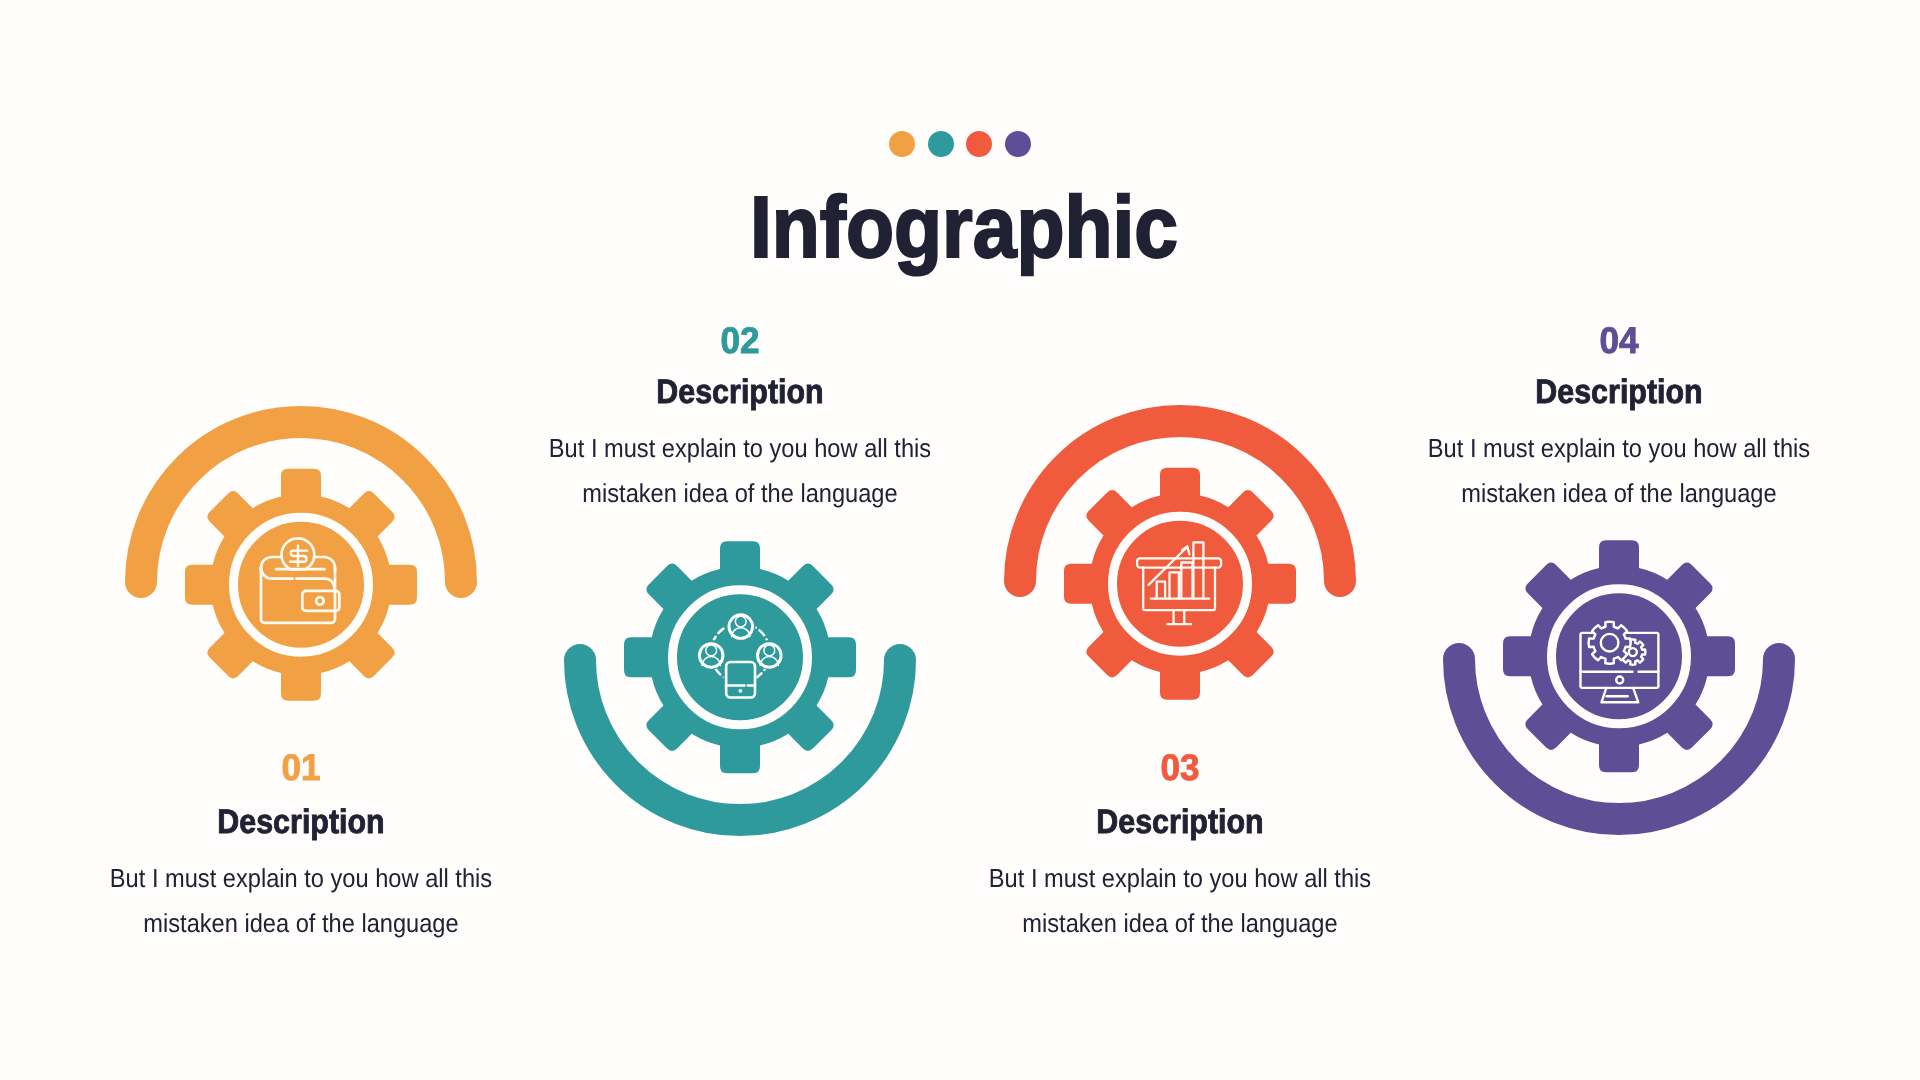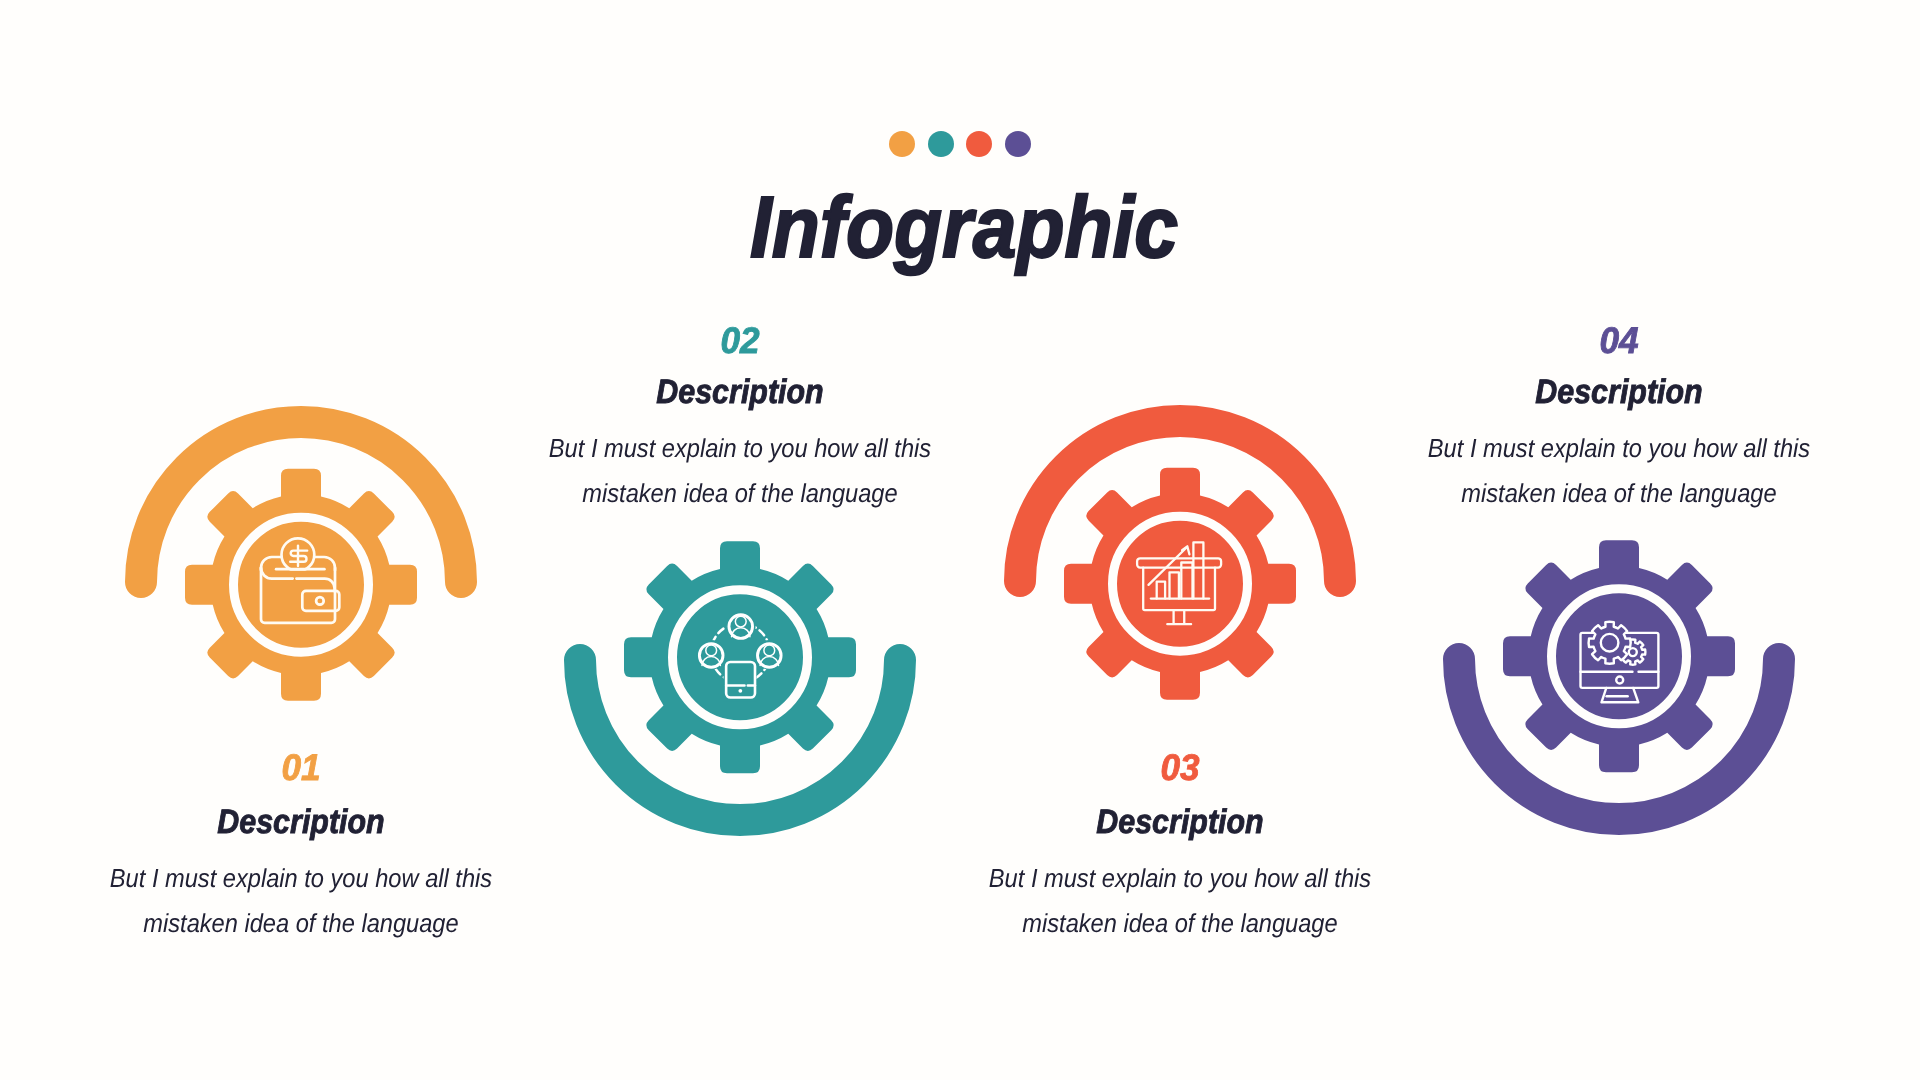--- a/index.html
+++ b/index.html
@@ -3,21 +3,21 @@
 <meta charset="utf-8">
 <title>Infographic</title>
 <style>
   html,body{margin:0;padding:0;}
   body{
     width:1920px;height:1080px;overflow:hidden;
     background:#FFFEFC;
     font-family:"Liberation Sans", sans-serif;
     -webkit-font-smoothing:antialiased;text-rendering:geometricPrecision;
   }
-  #slide{position:relative;width:1920px;height:871px;background:#FFFEFC;font-style:italic;}
+  #slide{position:relative;width:1920px;height:871px;background:#FFFEFC;}
   .dots{position:absolute;left:889px;top:131px;display:flex;gap:12.7px;}
   .dot{width:26px;height:26px;border-radius:50%;}
   .title{
     position:absolute;left:4px;top:184px;width:1920px;text-align:center;
     font-size:87px;font-weight:bold;color:#212134;
     line-height:1;transform:scaleX(0.904) translateZ(0);
     -webkit-text-stroke:2.2px #212134;
   }
   .unit{position:absolute;width:600px;margin-left:-300px;}
   .tx{position:absolute;left:0;width:600px;text-align:center;white-space:nowrap;-webkit-font-smoothing:antialiased;}

